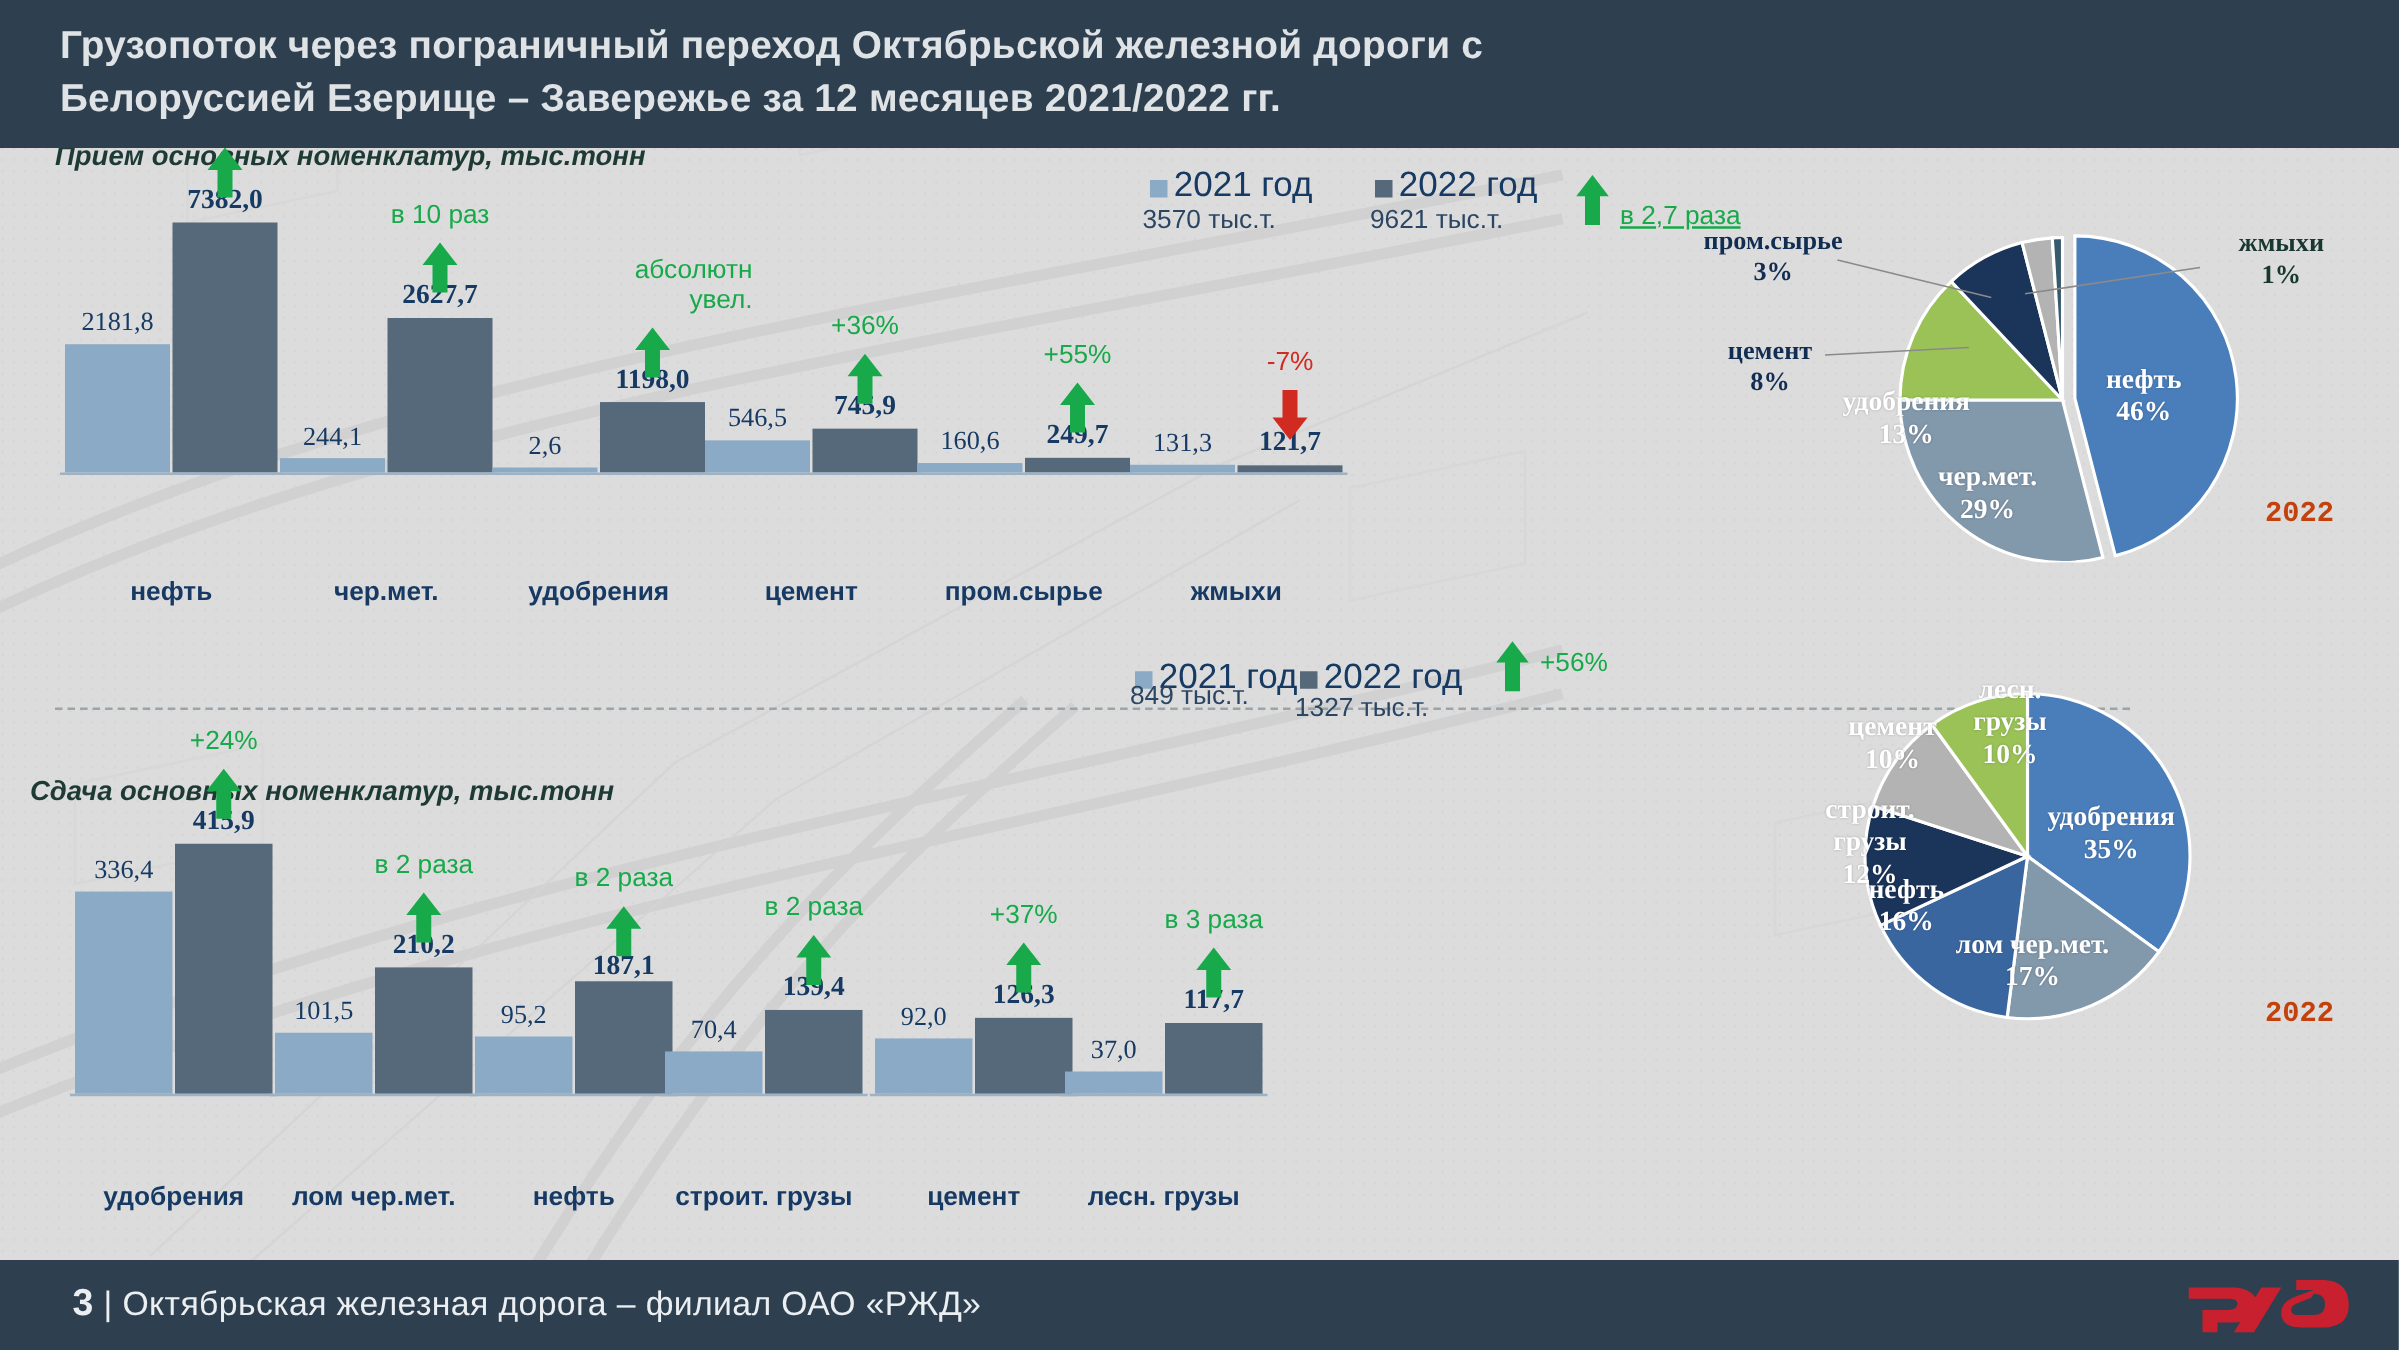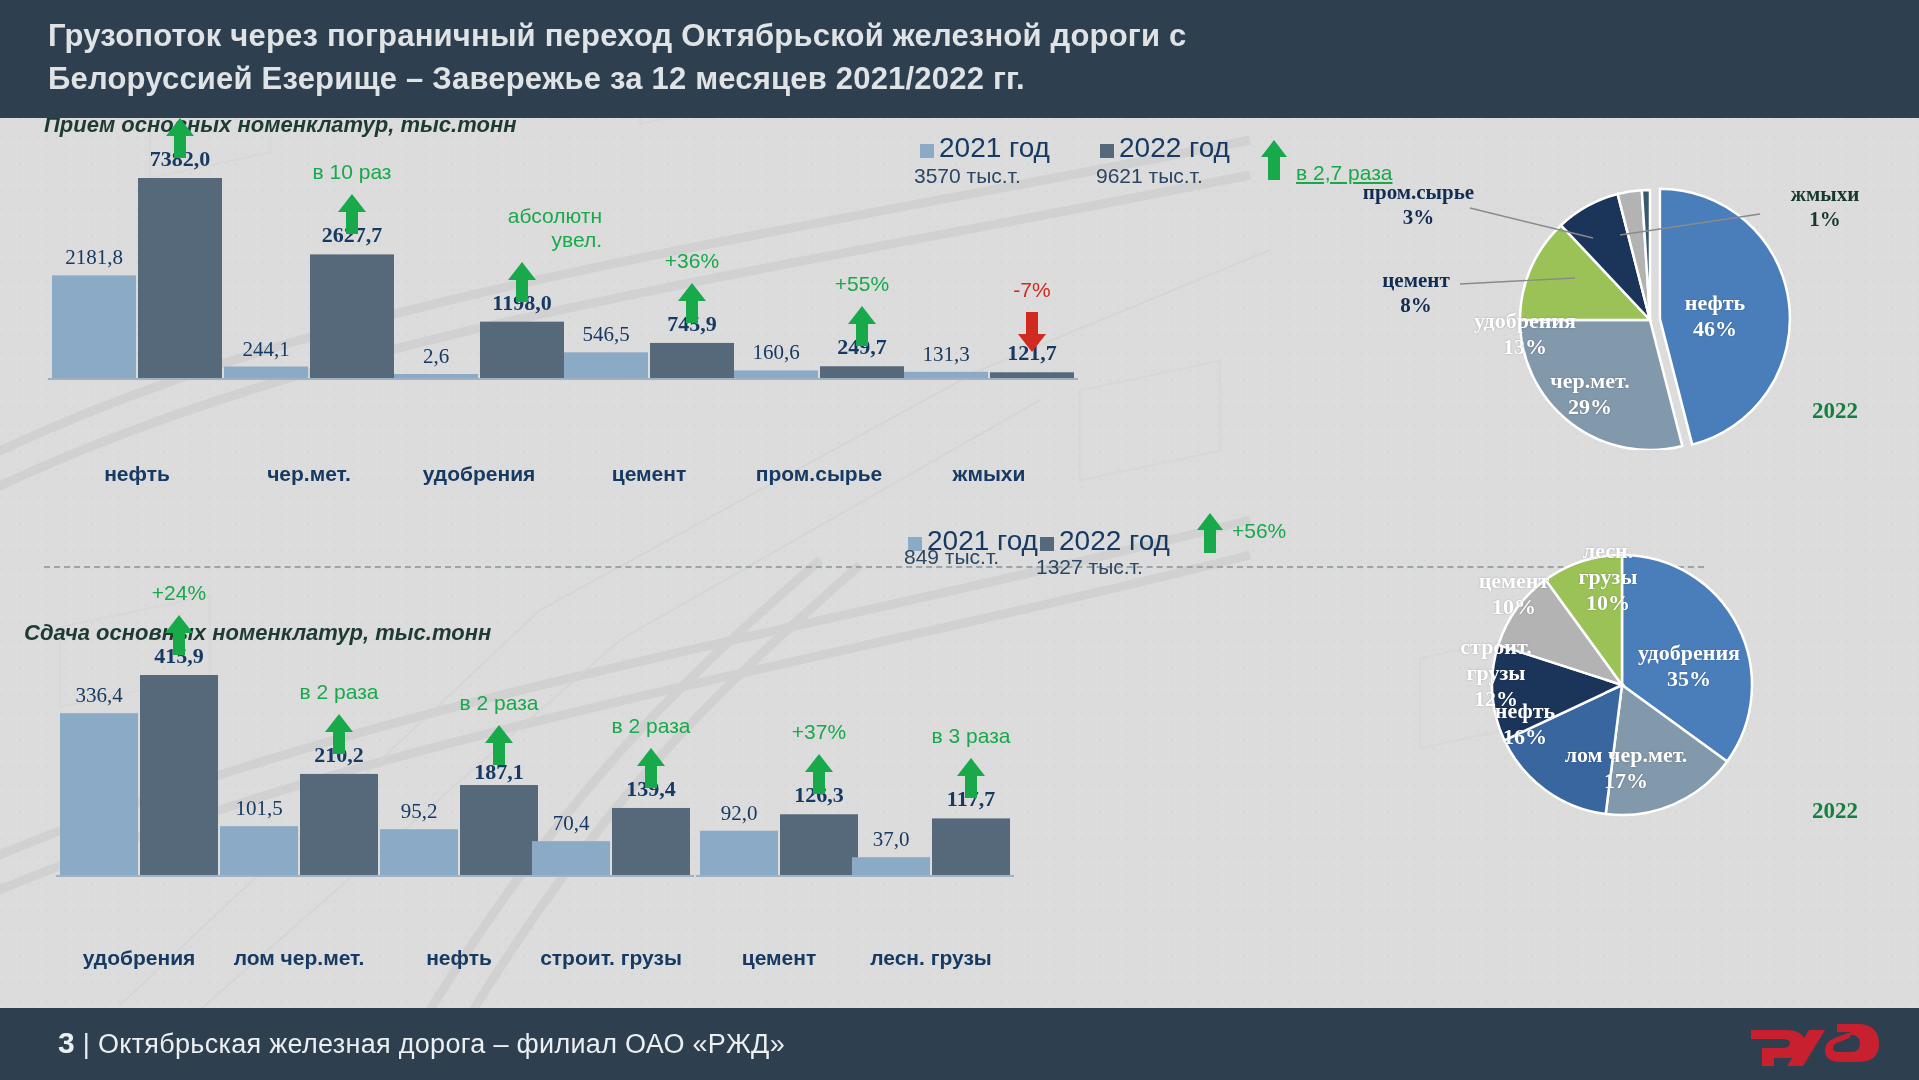--- a/index.html
+++ b/index.html
@@ -75,22 +75,22 @@
   .lg-item{ position:absolute; white-space:nowrap; }
   .lg-sw{ display:inline-block; width:14px; height:14px; vertical-align:-1px; margin-right:5px; }
   .lg-sw.y21{ background:#8aaac6; }
   .lg-sw.y22{ background:#55697a; }
   .lg-lab{ font-size:28px; color:#163a63; }
   .lg-tot{ position:absolute; font-size:21px; color:#2b4663; white-space:nowrap; }
 
   
   .pie-wrap{ position:absolute; z-index:3; }
   .pie-year{
-    position:absolute; font-weight:bold; font-size:23px; color:#15803d;
-    font-family:Liberation Serif, serif;
+    position:absolute; font-weight:bold; font-size:23px; color:#c2410c;
+    font-family:Liberation Mono, monospace;
   }
   .pie-lab-in{
     position:absolute; color:#ffffff; font-weight:bold; text-align:center;
     font-family:"Liberation Serif", serif; line-height:26px; font-size:22px;
     text-shadow:0 0 2px rgba(0,0,0,.25); white-space:pre-line;
   }
   .pie-lab-out{
     position:absolute; color:#122d52; font-weight:bold; text-align:center;
     font-family:"Liberation Serif", serif; line-height:25px; font-size:21px;
     white-space:pre-line;

